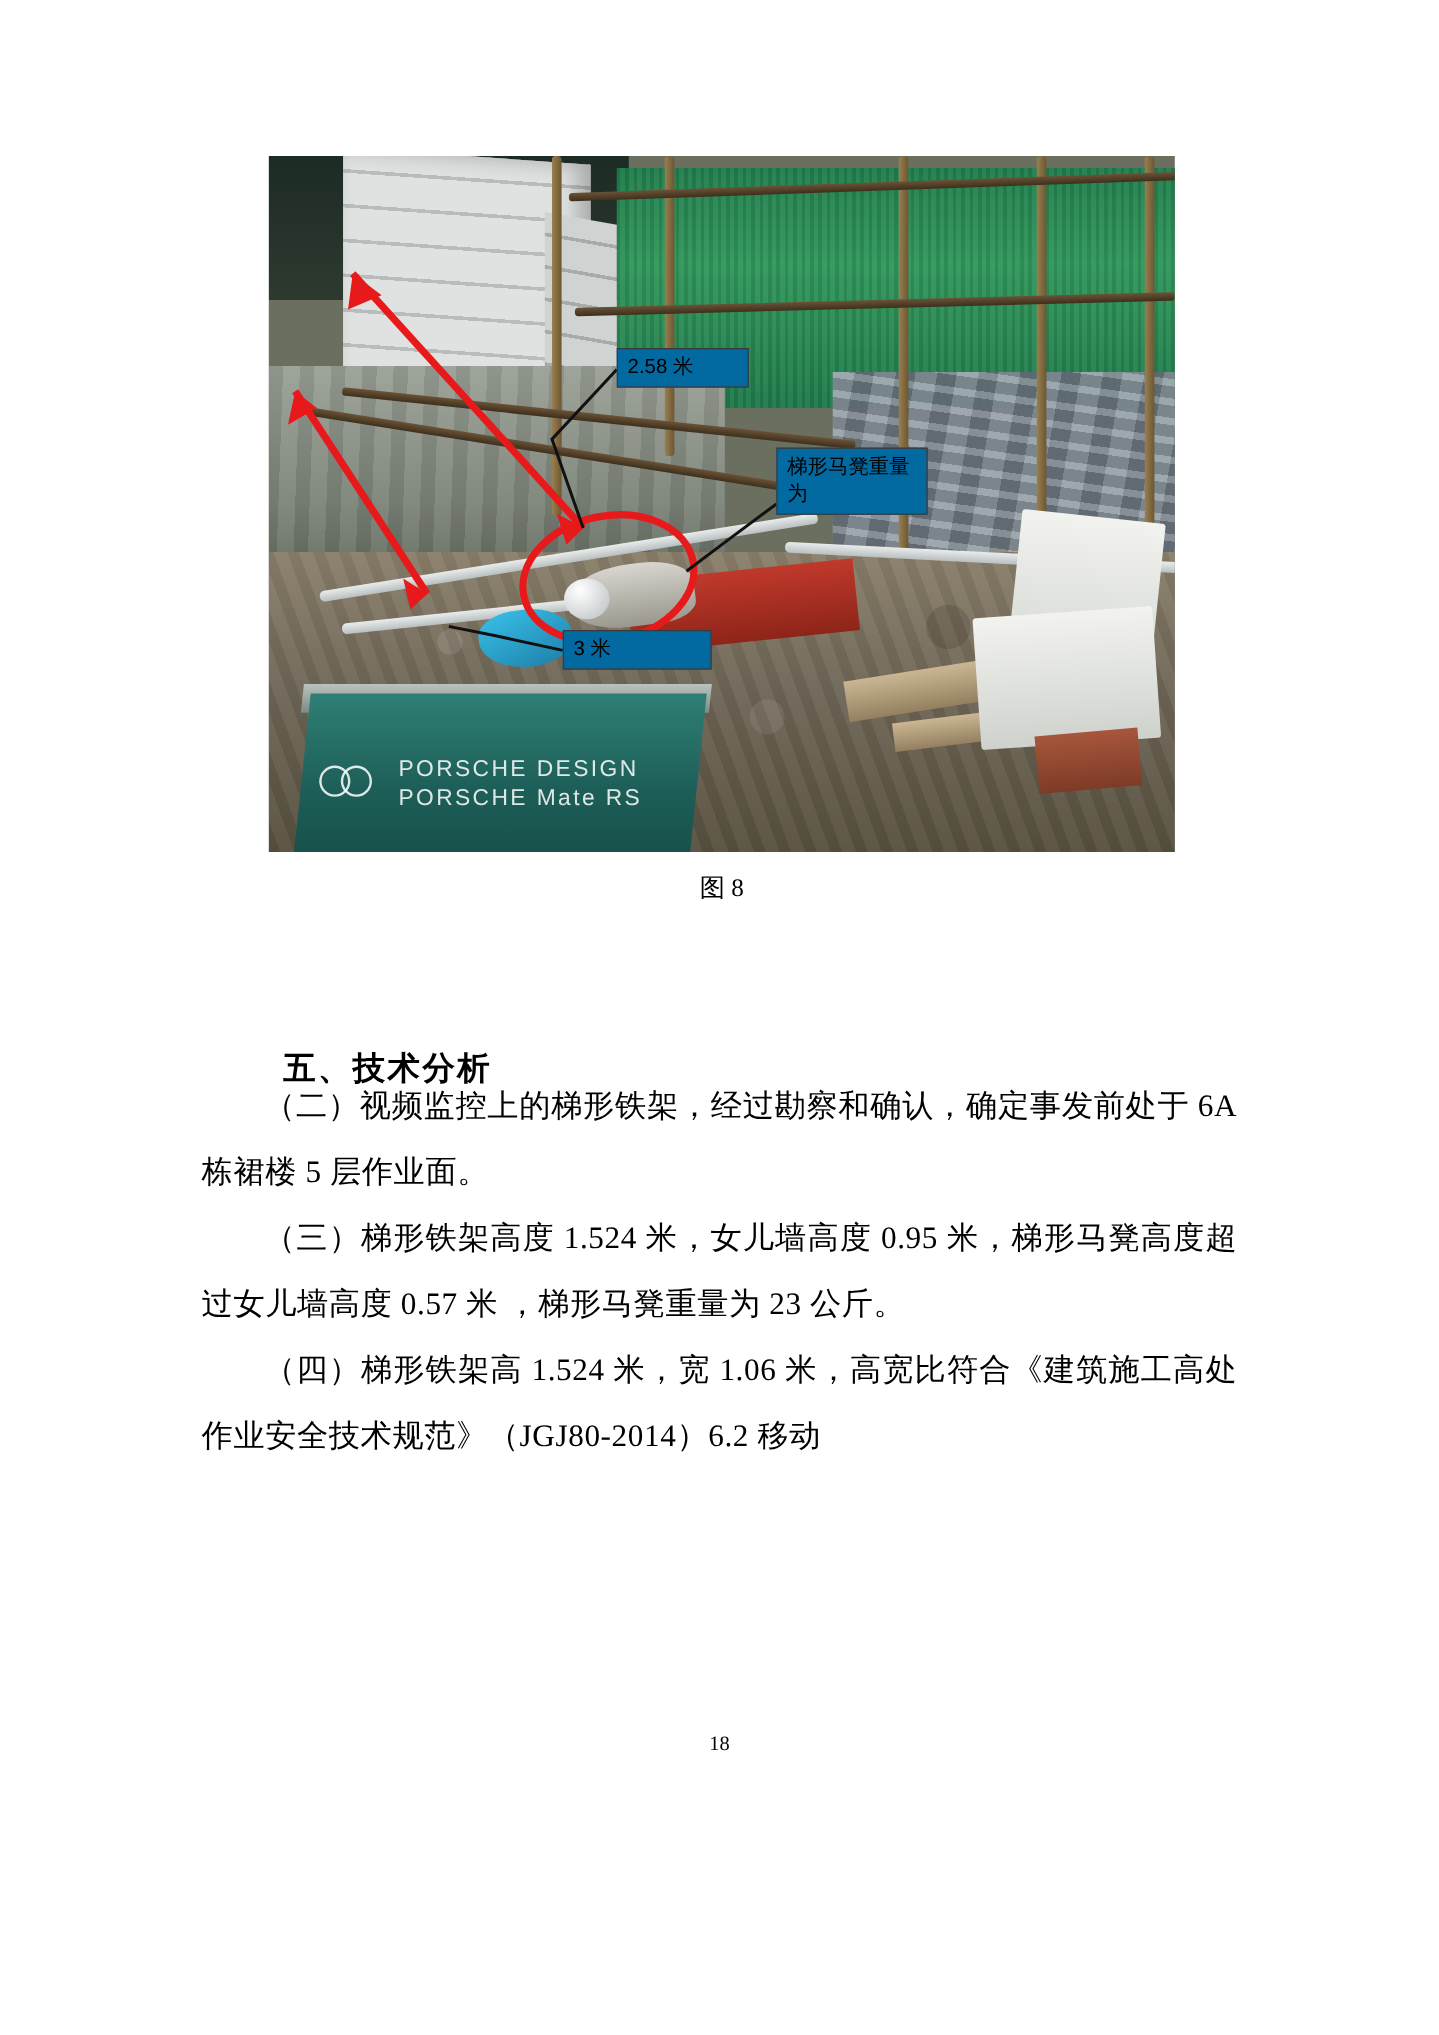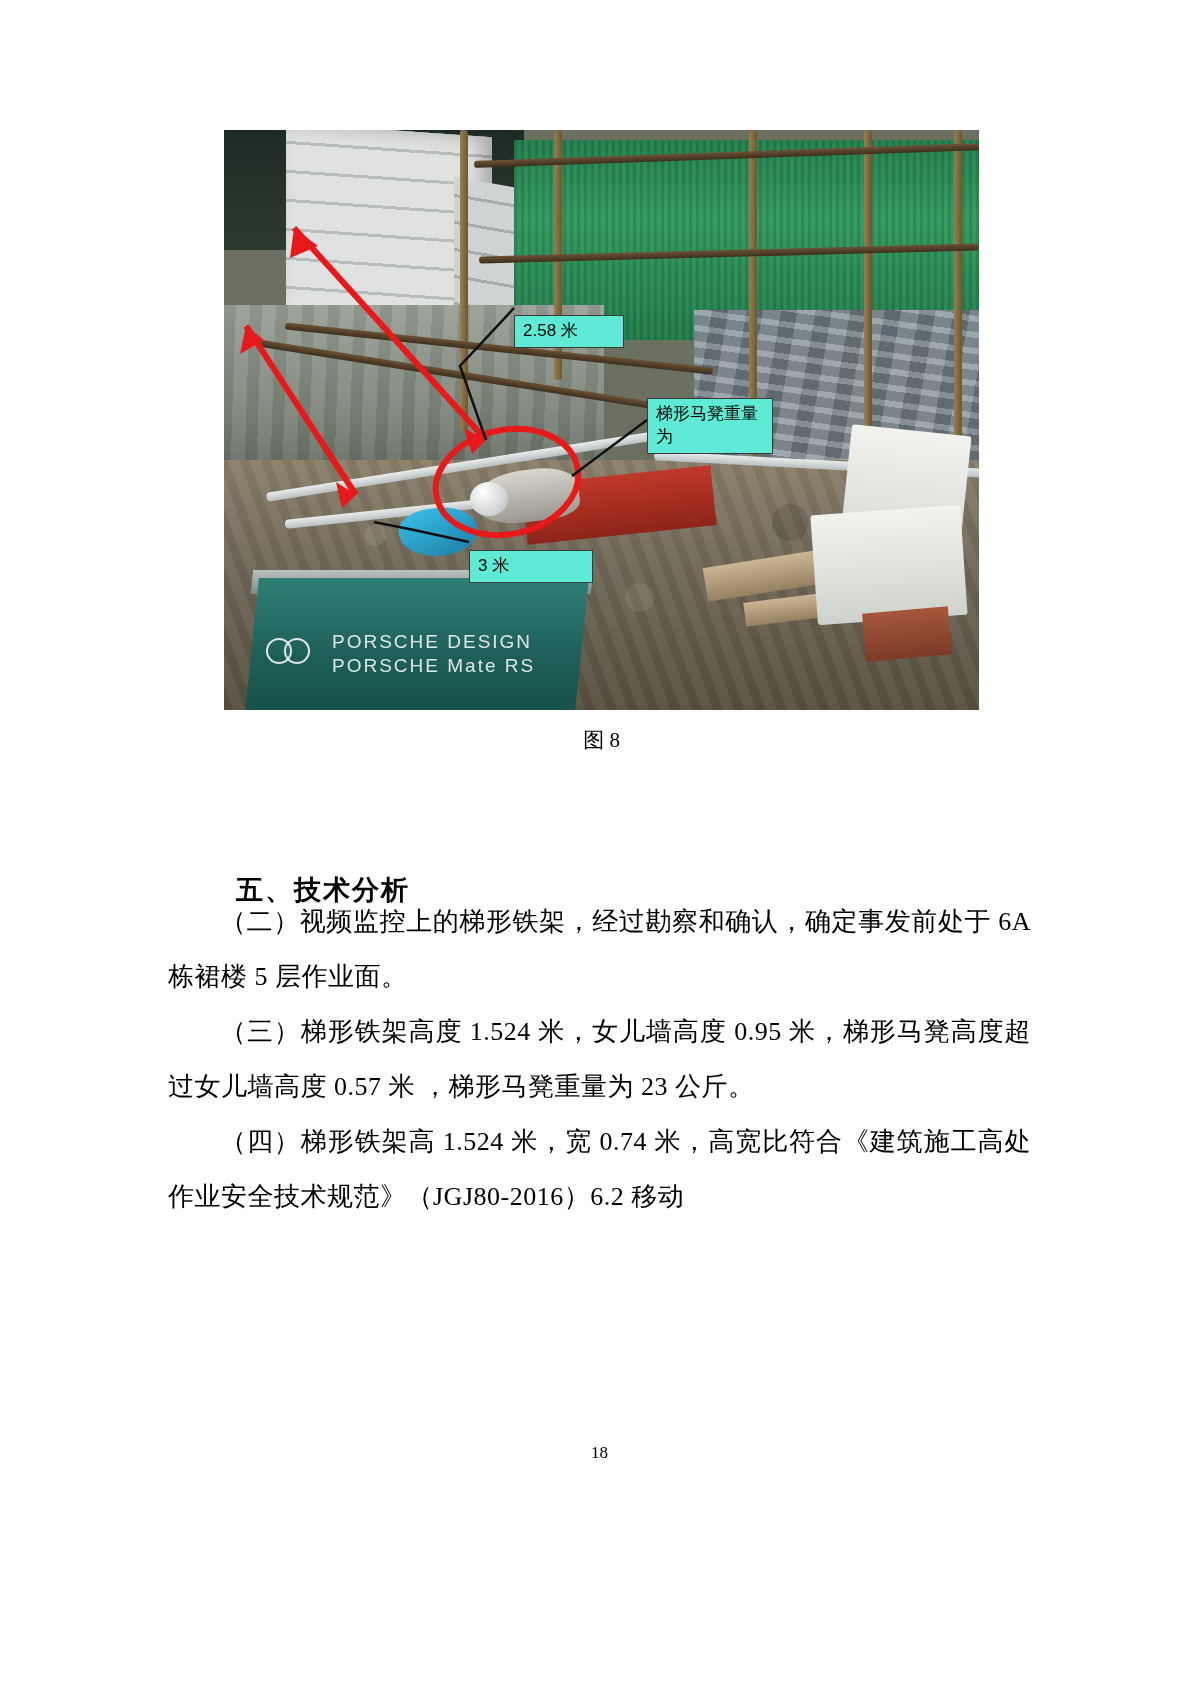--- a/index.html
+++ b/index.html
@@ -172,29 +172,28 @@
   }
   .wm-ring.r2 { left: 18px; }
   .wm-text { position:absolute; left: 66px; top: 0; }
 
   
   .overlay {
     position:absolute; left:0; top:0; width:755px; height:580px;
   }
   .callout {
     position:absolute;
-    background:#5eead4;
+    background:#0369a1;
     border:1px solid #3a3a3a;
     font-family: "Liberation Sans", sans-serif;
     font-size: 17px;
     color:#000;
     padding: 4px 8px;
     line-height: 1.35;
     white-space: pre-line;
-    margin-top: 25px;
   }
   .callout.c1 { left: 290px; top: 160px; width: 92px; }
   .callout.c2 { left: 423px; top: 243px; width: 108px; }
   .callout.c3 { left: 245px; top: 395px; width: 106px; }
 
   .figure-caption {
     position:absolute;
     left: 0;
     top: 596px;
     width: 755px;
@@ -318,17 +317,17 @@
     </div>
 
     <div class="figure-caption">图 8</div>
   </div>
 
   <div class="section-title">五、技术分析</div>
 
   <div class="body-text">
     <p>（二）视频监控上的梯形铁架，经过勘察和确认，确定事发前处于 6A 栋裙楼 5 层作业面。</p>
     <p>（三）梯形铁架高度 1.524 米，女儿墙高度 0.95 米，梯形马凳高度超过女儿墙高度 0.57 米 ，梯形马凳重量为 23 公斤。</p>
-    <p>（四）梯形铁架高 1.524 米，宽 0.74 米，高宽比符合《建筑施工高处作业安全技术规范》（JGJ80-2016）6.2 移动</p>
+    <p>（四）梯形铁架高 1.524 米，宽 1.06 米，高宽比符合《建筑施工高处作业安全技术规范》（JGJ80-2014）6.2 移动</p>
   </div>
 
   <div class="page-number">18</div>
 </div>
 
 </body></html>

